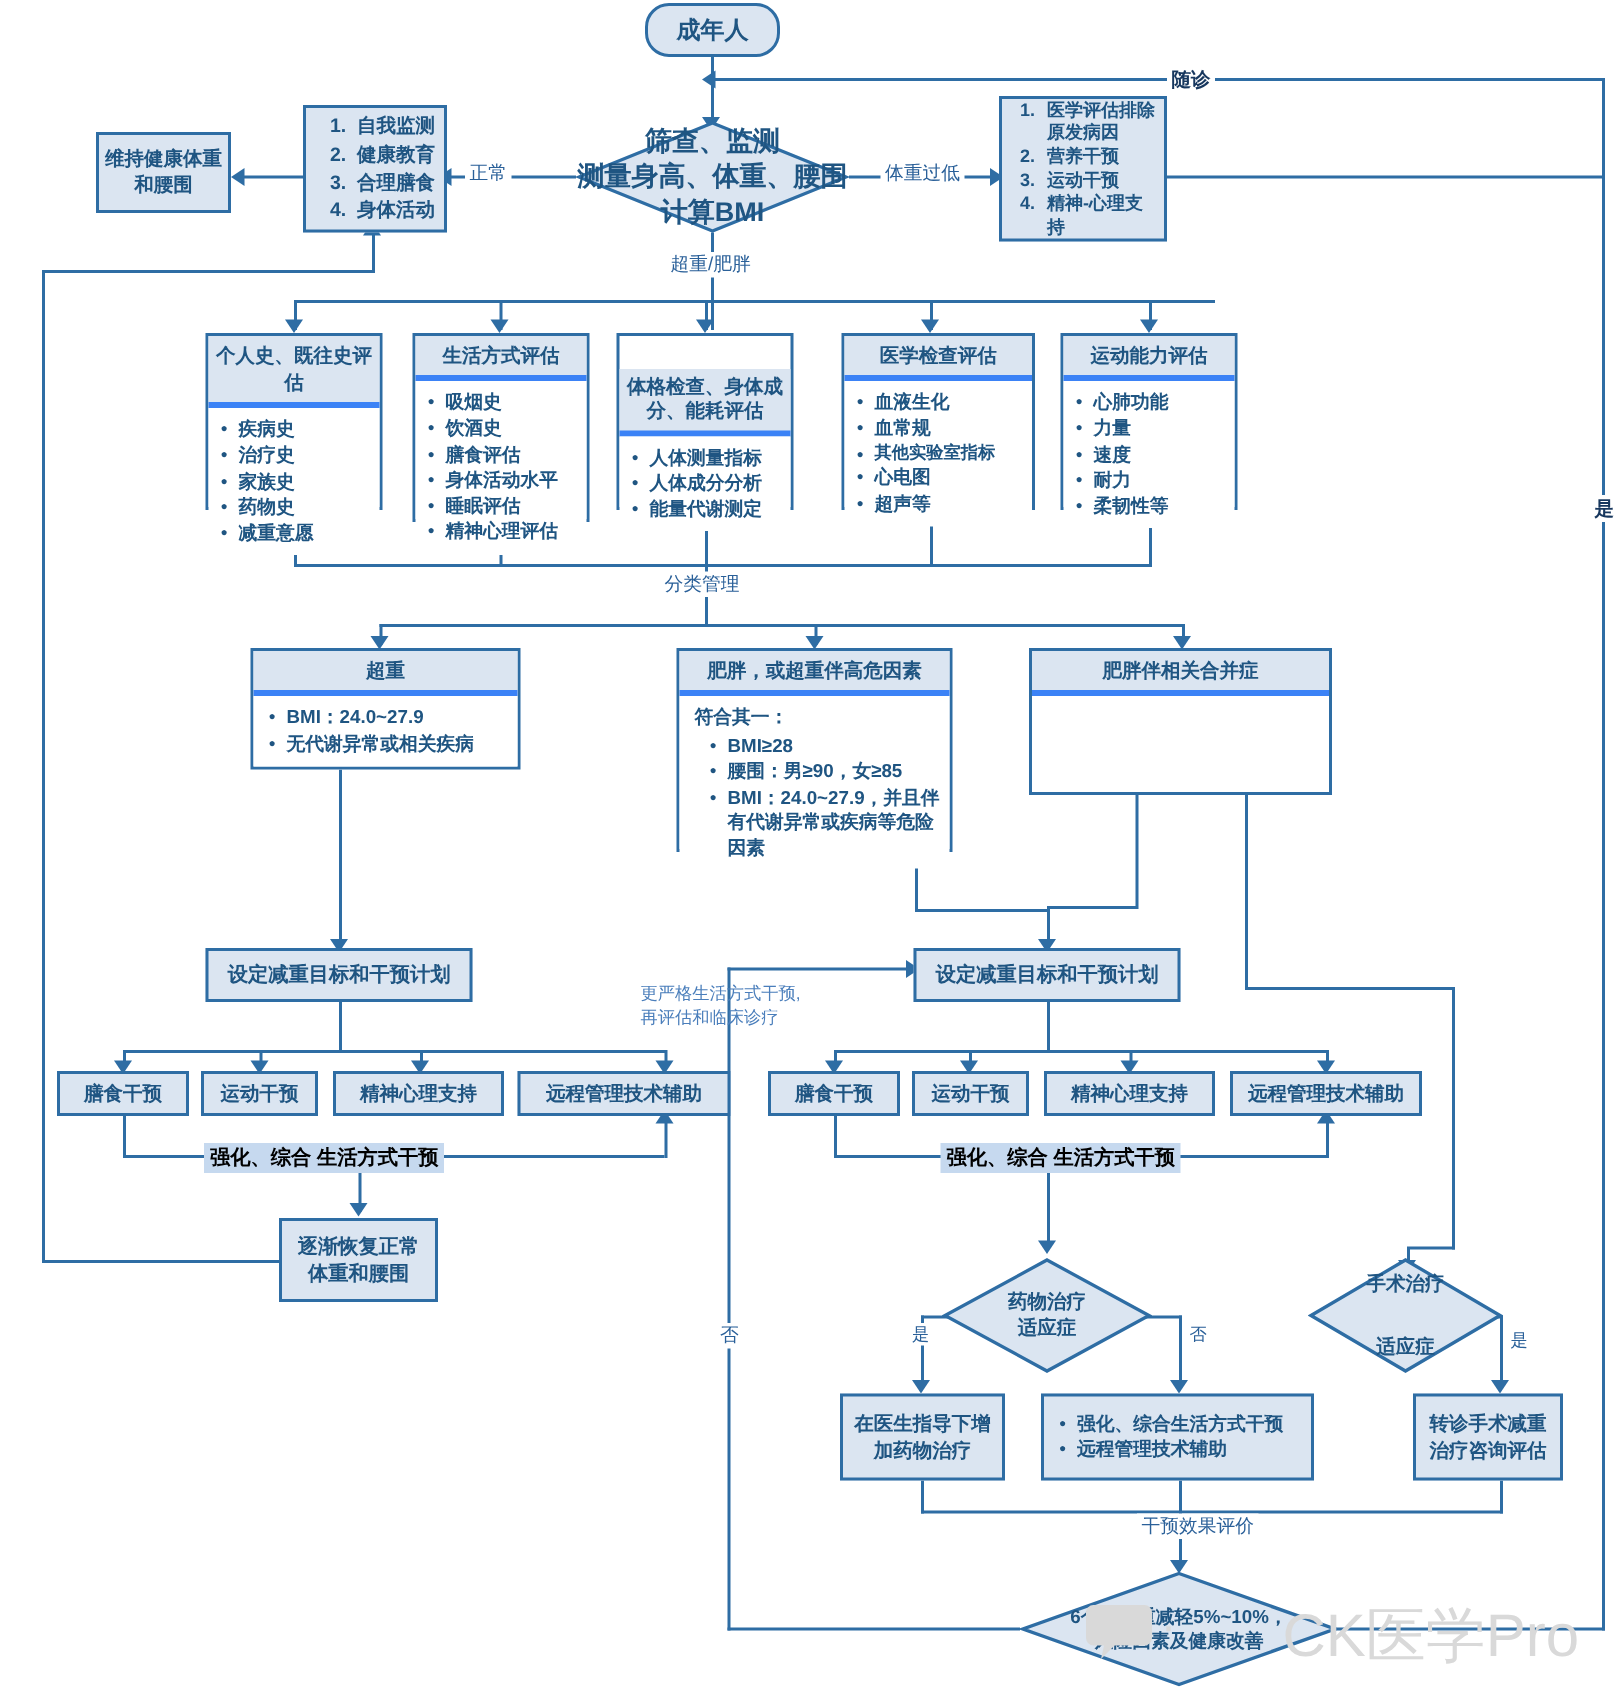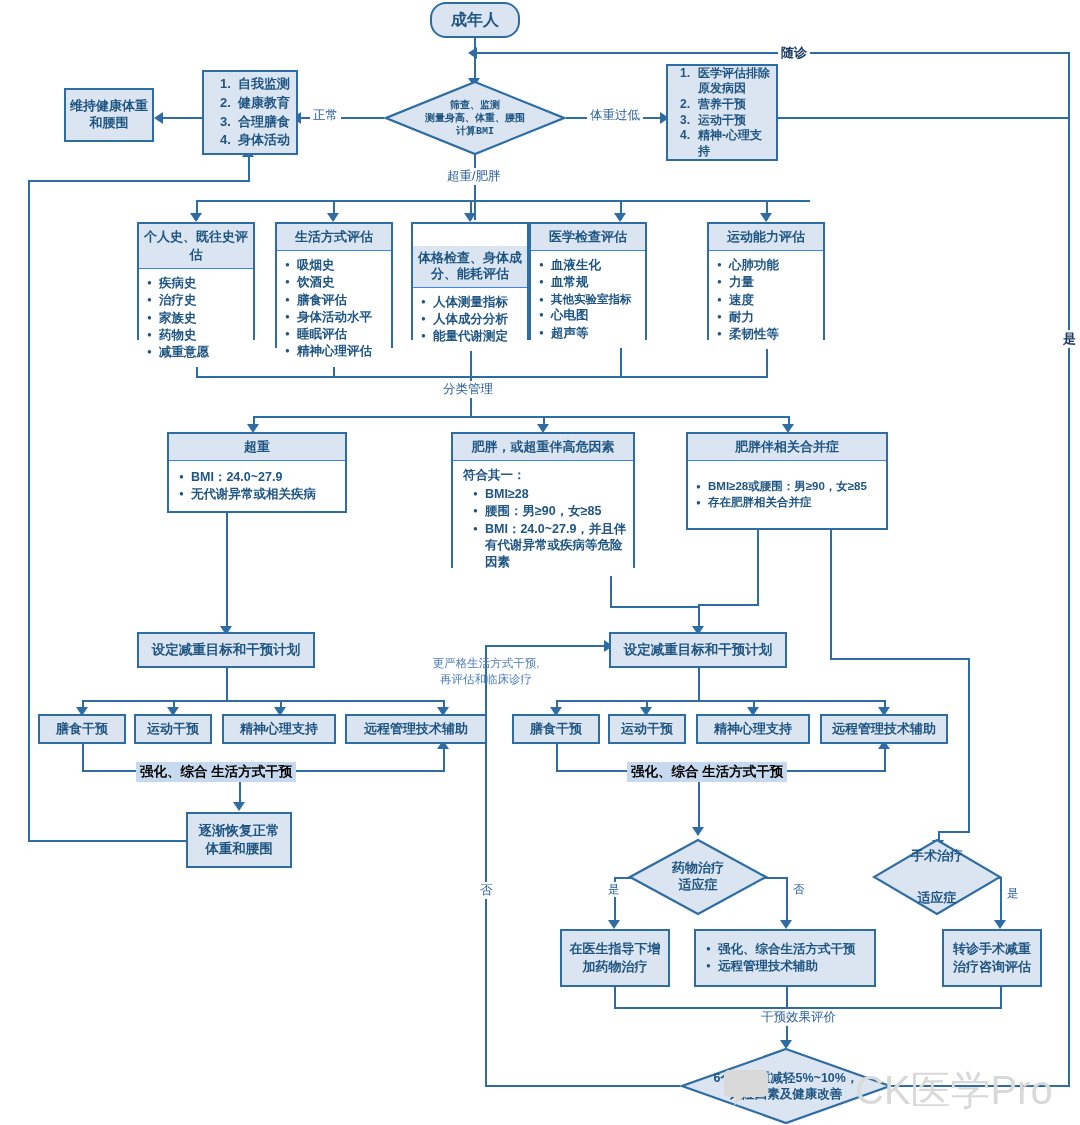--- a/index.html
+++ b/index.html
@@ -6,21 +6,21 @@
   body{font-family:"Liberation Sans","DejaVu Sans",sans-serif;}
   #stage{position:relative;width:1080px;height:1125px;background:#fff;overflow:hidden;}
 
   
   .node{position:absolute;box-sizing:border-box;border:2px solid #2e6da4;
         color:#1f5582;font-weight:bold;display:flex;flex-direction:column;}
   .fill{background:#dbe5f1;}
   .white{background:#ffffff;}
   .center{align-items:center;justify-content:center;text-align:center;}
 
-  .hdr{background:#dbe5f1;border-bottom:1px solid #3b82f6;
+  .hdr{background:#dbe5f1;border-bottom:4px solid #3b82f6;
        text-align:center;padding:4px 2px;font-size:13px;color:#1f5582;font-weight:bold;}
   .body{background:#fff;flex:1;padding:6px 8px;display:flex;flex-direction:column;
         justify-content:center;}
   .body.ctr{align-items:flex-start;}
 
   ul.bl{list-style:none;margin:0;padding:0;}
   ul.bl li{font-size:12.5px;color:#1f5582;font-weight:bold;line-height:1.38;
            position:relative;padding-left:12px;white-space:nowrap;}
   ul.bl li:before{content:"\25CF";position:absolute;left:0;top:0;font-size:8px;line-height:1.9;}
 
@@ -48,21 +48,21 @@
   .ar.dn{border-left:6px solid transparent;border-right:6px solid transparent;border-top:9px solid #2e6da4;}
   .ar.up{border-left:6px solid transparent;border-right:6px solid transparent;border-bottom:9px solid #2e6da4;}
   .ar.lf{border-top:6px solid transparent;border-bottom:6px solid transparent;border-right:9px solid #2e6da4;}
   .ar.rt{border-top:6px solid transparent;border-bottom:6px solid transparent;border-left:9px solid #2e6da4;}
 
   
   .elab{position:absolute;font-size:12.5px;color:#2a6099;background:#fff;
         padding:0 3px;white-space:nowrap;}
   .elab.dk{color:#17375e;font-weight:bold;font-size:13px;}
   .elab.hl{background:#c6d9ef;color:#000;font-weight:bold;font-size:13.5px;padding:1px 4px;}
-  .elab.sm{font-size:11.5px;color:#4a7ebb;font-weight:normal;line-height:1.35;text-align:center;}
+  .elab.sm{font-size:11.5px;color:#4a7ebb;font-weight:normal;line-height:1.35;}
 
   
   .wm{position:absolute;color:#d9d9d9;font-size:40px;font-weight:normal;
       white-space:nowrap;pointer-events:none;}
   .wmbubble{position:absolute;pointer-events:none;}
 </style>
 </head>
 <body>
 
 <div id="stage">
@@ -203,21 +203,21 @@
   <div class="ar rt" style="left:604px;top:640px;"></div>
 
   <div class="ln h" style="left:890px;top:1085px;width:180px;"></div>
 
   <div class="stadium" style="left:430px;top:2px;width:90px;height:36px;">成年人</div>
 
   <div class="dia" style="left:384px;top:80px;width:182px;height:76px;">
     <svg width="182" height="76" viewBox="0 0 182 76">
       <polygon points="91,2 180,38 91,74 2,38" fill="#dbe5f1" stroke="#2e6da4" stroke-width="2.2"></polygon>
     </svg>
-    <div class="txt" style="font-size:10px;font-family:Liberation Mono, monospace;">
+    <div class="txt" style="font-size:18px;">
       <div>筛查、监测</div>
       <div>测量身高、体重、腰围</div>
       <div>计算BMI</div>
     </div>
   </div>
 
   <div class="node fill" style="left:202px;top:70px;width:96px;height:85px;padding:6px 0 6px 16px;justify-content:center;">
     <ol class="nl">
       <li>自我监测</li>
       <li>健康教育</li>
@@ -268,21 +268,21 @@
     <div class="hdr" style="line-height:1.25;margin-top:22px;">体格检查、身体成分、能耗评估</div>
     <div class="body ctr">
       <ul class="bl">
         <li>人体测量指标</li>
         <li>人体成分分析</li>
         <li>能量代谢测定</li>
       </ul>
     </div>
   </div>
 
-  <div class="node white" style="left:529px;top:222px;width:118px;height:118px;font-family:Liberation Serif, serif;">
+  <div class="node white" style="left:561px;top:222px;width:129px;height:118px;font-family:Liberation Serif, serif;">
     <div class="hdr">医学检查评估</div>
     <div class="body ctr">
       <ul class="bl">
         <li>血液生化</li>
         <li>血常规</li>
         <li style="font-size:11.5px;">其他实验室指标</li>
         <li>心电图</li>
         <li>超声等</li>
       </ul>
     </div>
@@ -318,26 +318,20 @@
       <ul class="bl" style="padding-left:10px;">
         <li>BMI≥28</li>
         <li>腰围：男≥90，女≥85</li>
         <li style="white-space:normal;line-height:1.32;">BMI：24.0~27.9，并且伴有代谢异常或疾病等危险因素</li>
       </ul>
     </div>
   </div>
 
   <div class="node white" style="left:686px;top:432px;width:202px;height:98px;">
     <div class="hdr">肥胖伴相关合并症</div>
-    <div class="body ctr">
-      <ul class="bl">
-        <li style="font-size:11.5px;">BMI≥28或腰围：男≥90，女≥85</li>
-        <li style="font-size:11.5px;">存在肥胖相关合并症</li>
-      </ul>
-    </div>
   </div>
 
   <div class="node fill center" style="left:137px;top:632px;width:178px;height:36px;font-size:13.5px;">设定减重目标和干预计划</div>
 
   <div class="node fill center" style="left:609px;top:632px;width:178px;height:36px;font-size:13.5px;">设定减重目标和干预计划</div>
 
   <div class="node fill center" style="left:38px;top:714px;width:88px;height:30px;font-size:13px;">膳食干预</div>
   <div class="node fill center" style="left:134px;top:714px;width:78px;height:30px;font-size:13px;">运动干预</div>
   <div class="node fill center" style="left:222px;top:714px;width:114px;height:30px;font-size:13px;">精神心理支持</div>
   <div class="node fill center" style="left:345px;top:714px;width:142px;height:30px;font-size:13px;">远程管理技术辅助</div>

